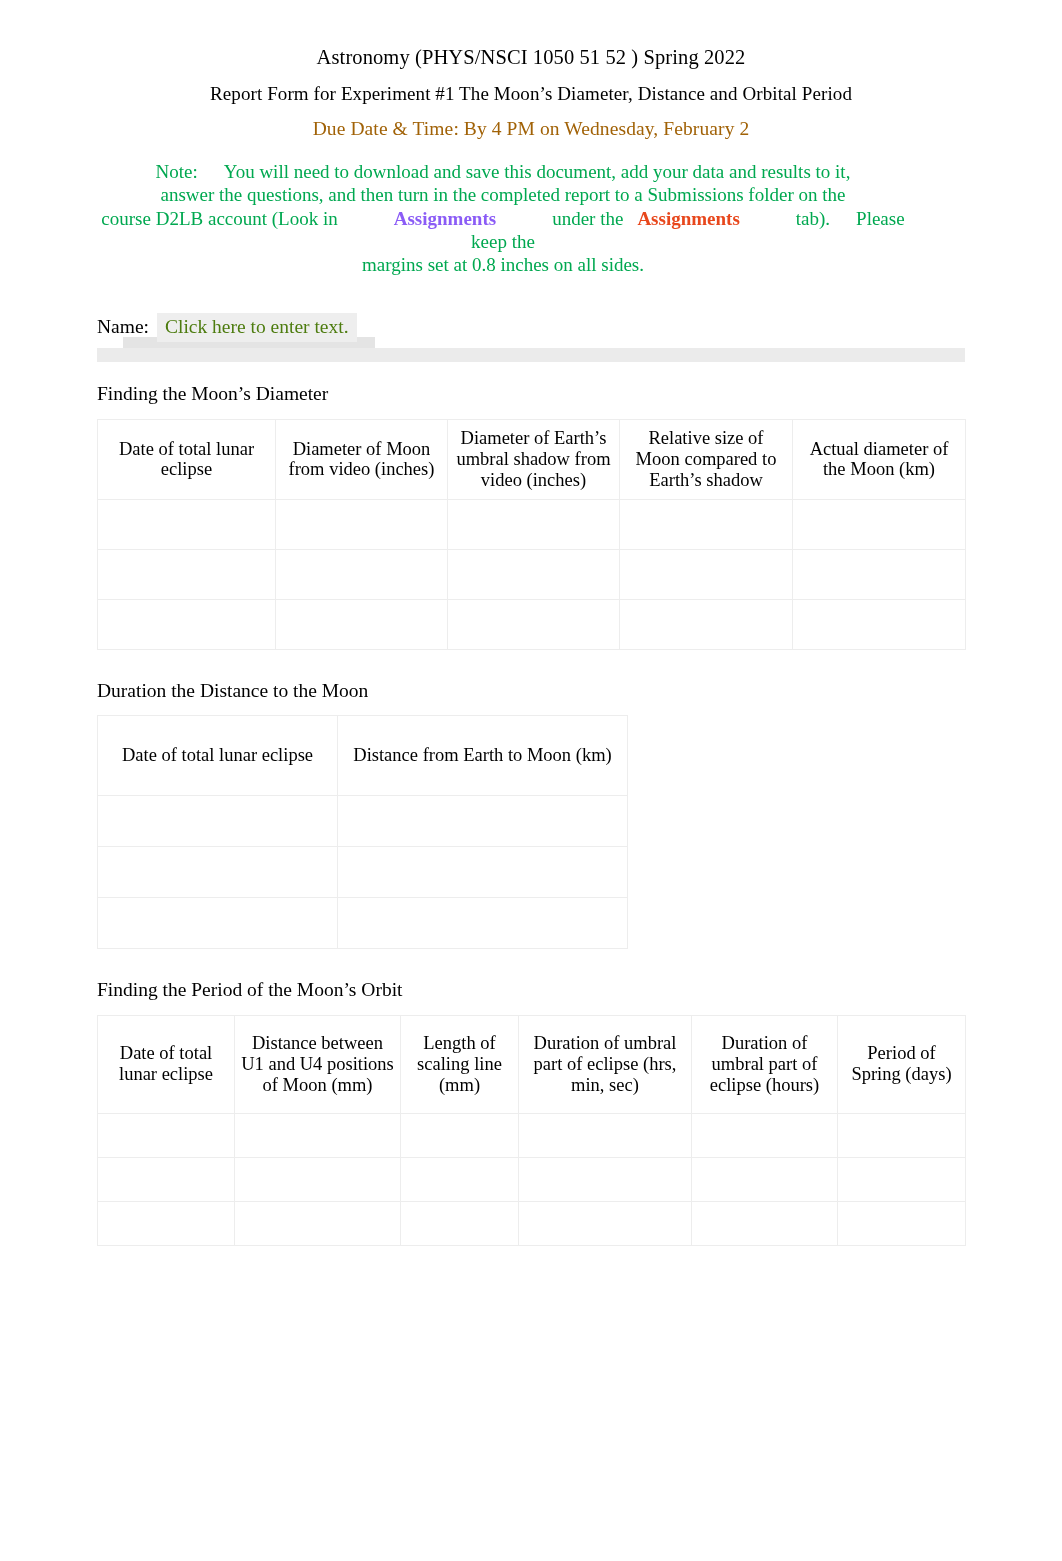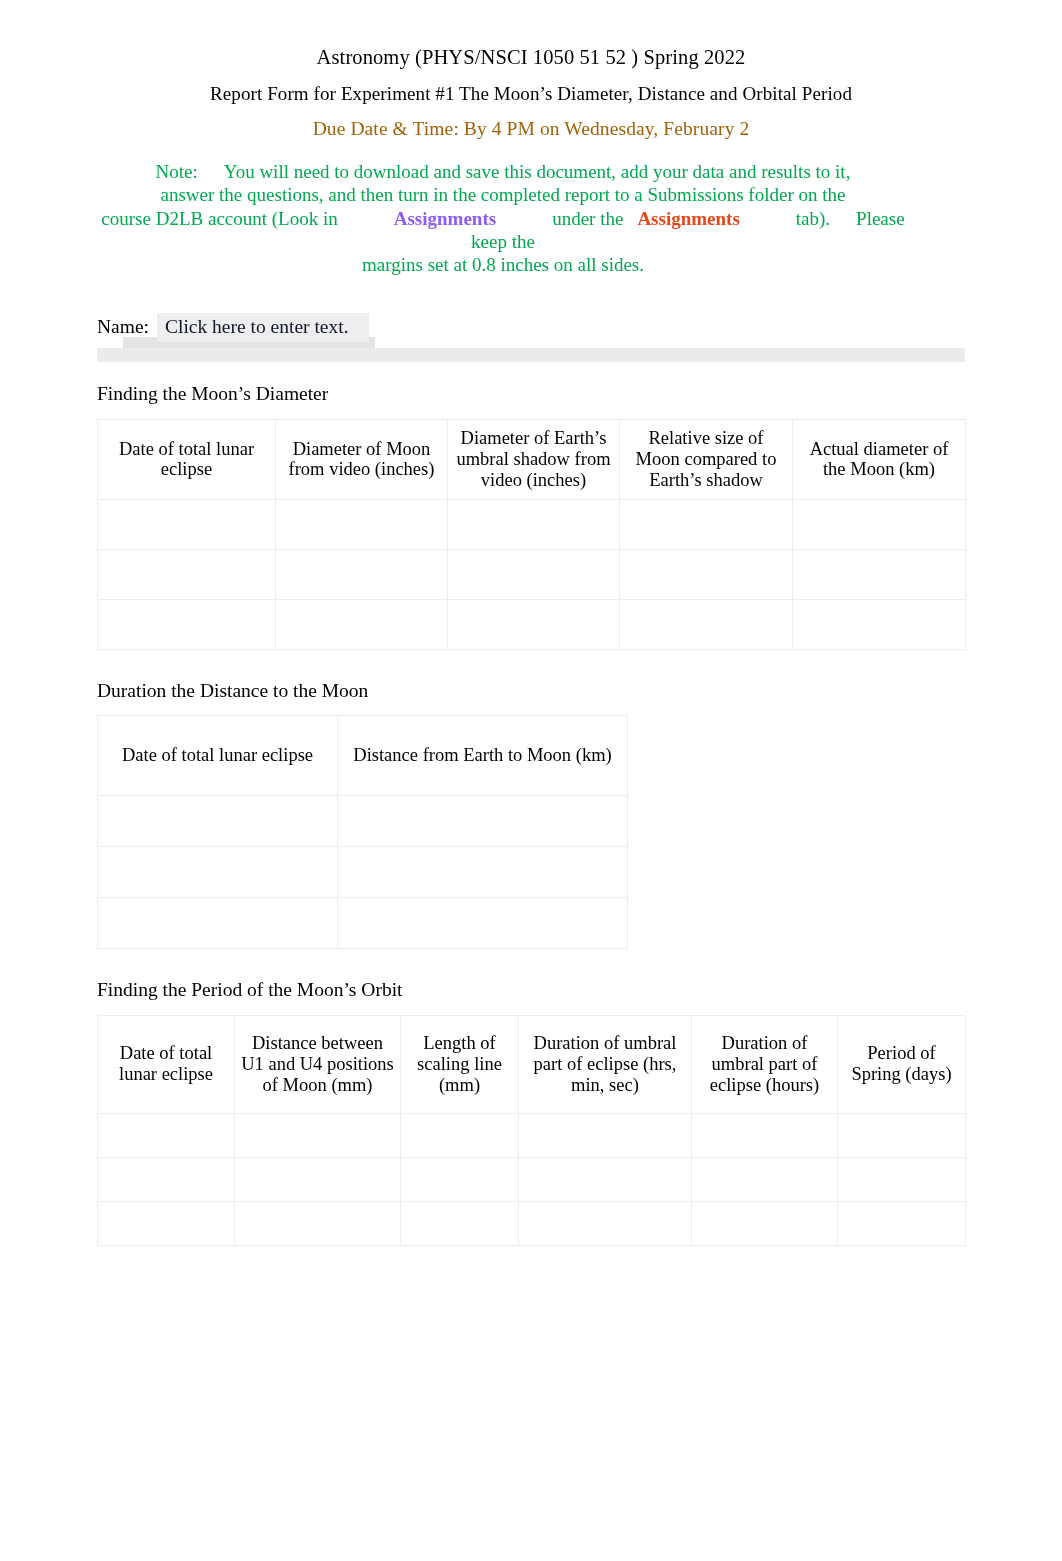--- a/index.html
+++ b/index.html
@@ -75,23 +75,23 @@
     height: 34px;
     font-size: 19.5px;
   }
   .name-label {
     position: absolute;
     left: 0; top: 1px;
   }
   .name-control {
     position: absolute;
     left: 60px; top: -2px;
-    padding: 3px 20px 4px 8px;
+    padding: 3px 8px 4px 8px;
     background: #eeeeee;
-    color: #0f172a;
+    color: #4d7c0f;
     font-size: 19.5px;
     white-space: nowrap;
   }
   .name-underline {
     position: absolute;
     left: 0;
     top: 33px;
     width: 868px;
     height: 14px;
     background: #ebebeb;

